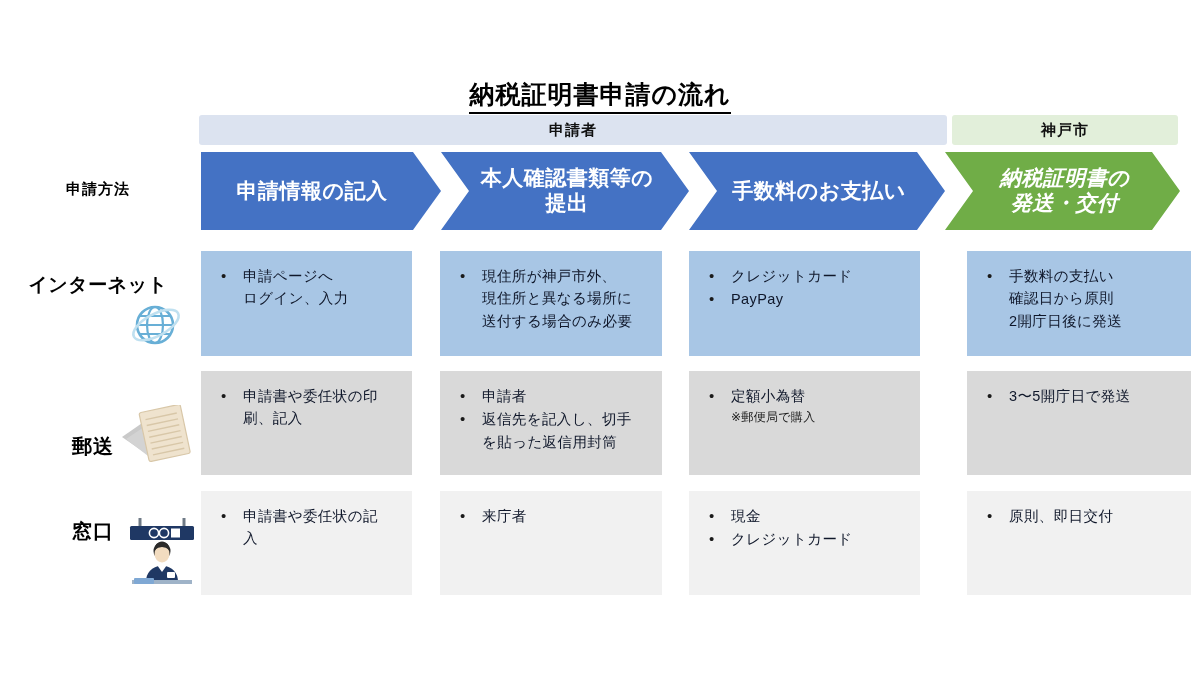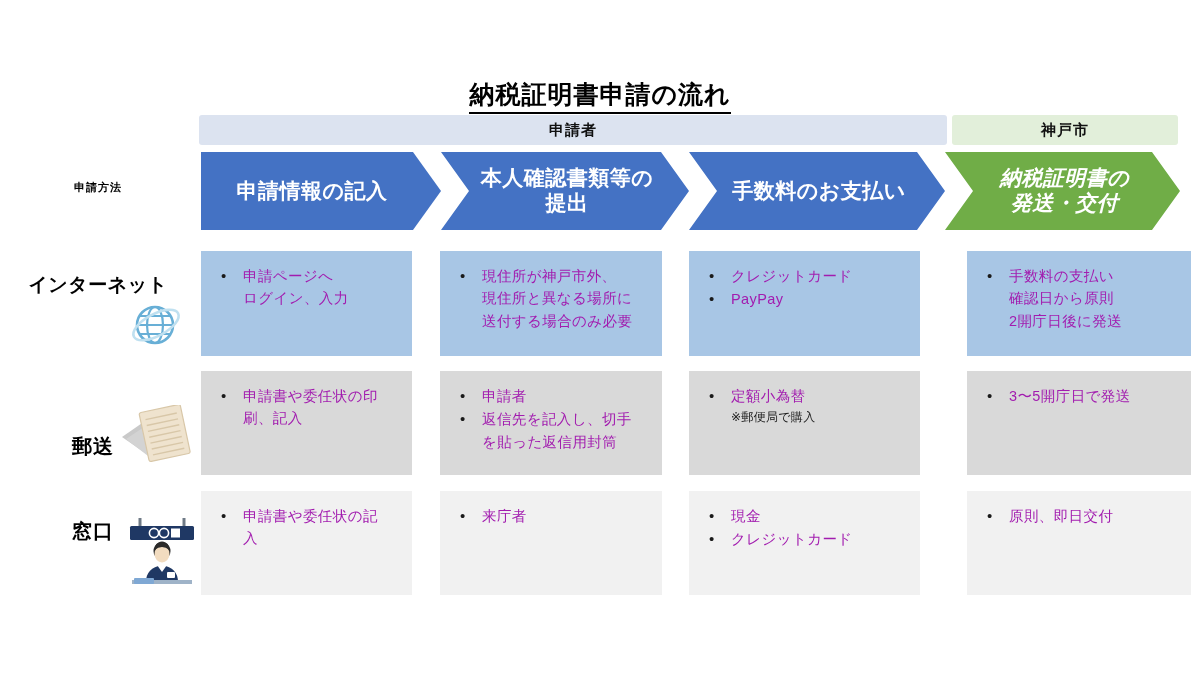--- a/index.html
+++ b/index.html
@@ -94,21 +94,21 @@
   .row-label {
     position: absolute;
     left: 0;
     width: 196px;
     text-align: center;
     font-weight: bold;
     color: #000000;
   }
   #label-method {
     top: 180px;
-    font-size: 11px;
+    font-size: 15px;
     letter-spacing: 1px;
   }
   #label-internet {
     top: 272px;
     font-size: 19px;
     letter-spacing: 0.5px;
   }
   #label-mail {
     top: 395px;
     font-size: 20px;
@@ -151,21 +151,21 @@
   .cell ul {
     margin: 0;
     padding: 0;
     list-style: none;
   }
   .cell li {
     position: relative;
     padding-left: 28px;
     font-size: 14.5px;
     line-height: 1.55;
-    color: #a21caf;
+    color: #0f172a;
     letter-spacing: 0.4px;
     margin-bottom: 1px;
   }
   .cell li::before {
     content: "•";
     position: absolute;
     left: 6px;
     top: -1px;
     font-size: 15px;
     color: #1a1a1a;

